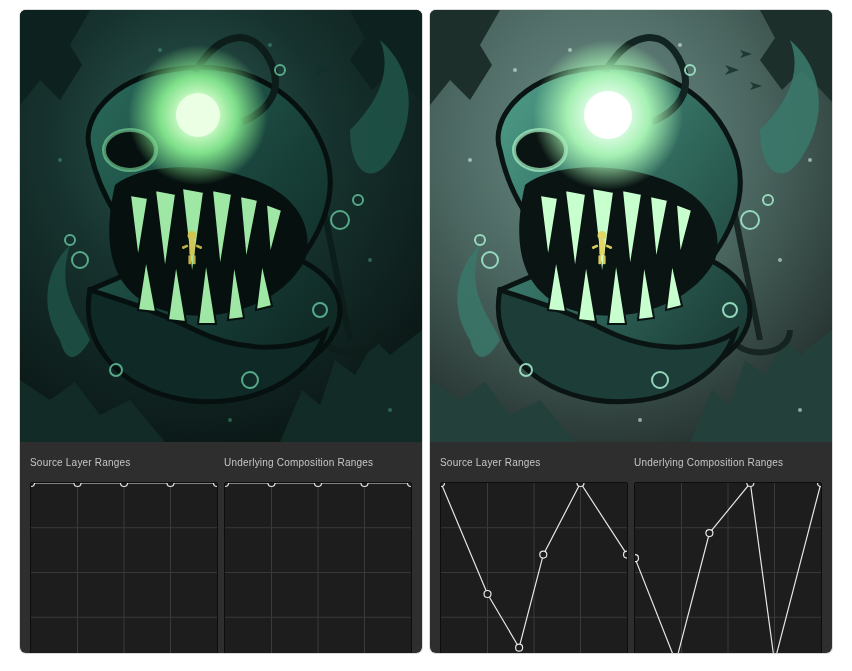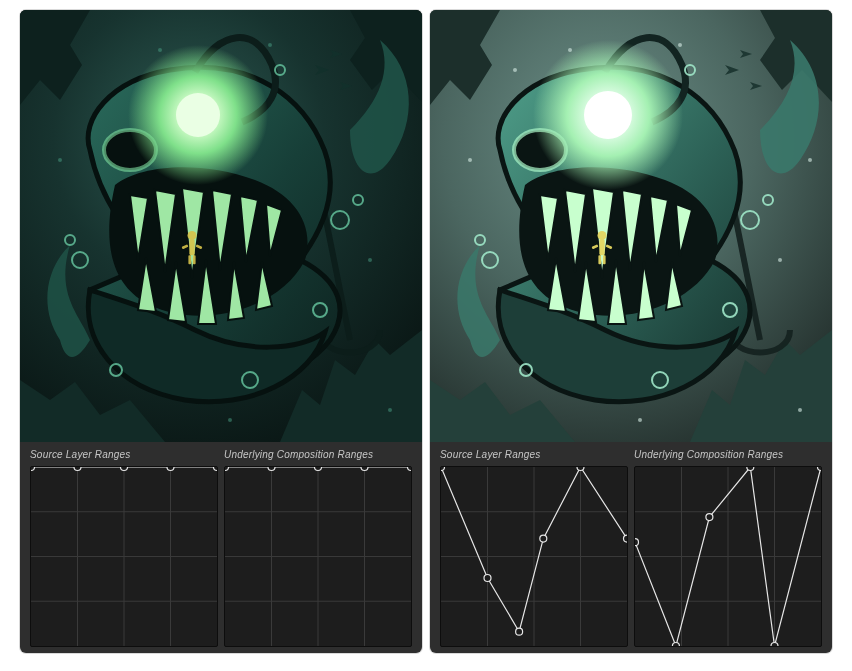--- a/index.html
+++ b/index.html
@@ -50,24 +50,23 @@
     position: absolute;
     left: 0; right: 0;
     top: 432px;
     bottom: 0;
     padding: 0 10px 8px 10px;
     box-sizing: border-box;
   }
 
   .labels {
     display: flex;
-    height: 24px;
+    height: 40px;
     align-items: center;
     gap: 6px;
-    font-style: italic;
   }
   .labels .lab {
     flex: 1 1 0;
     font-size: 10px;
     color: #c6c6c6;
     letter-spacing: .2px;
     white-space: nowrap;
     overflow: hidden;
   }
 

